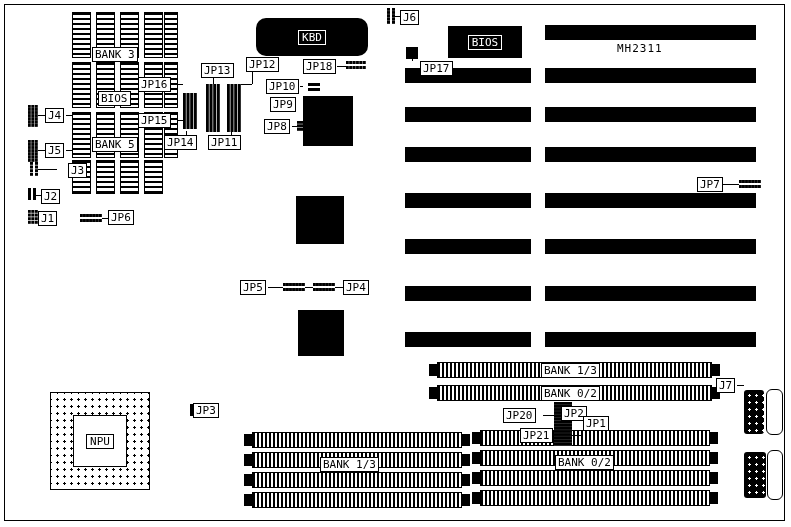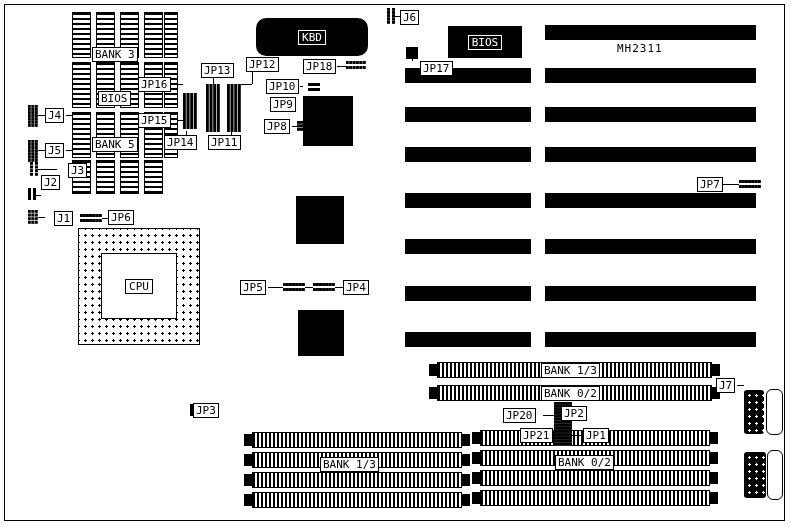--- a/index.html
+++ b/index.html
@@ -71,22 +71,22 @@
   <div class="lbl" style="left:92px;top:137px">BANK 5</div>
 
   <div class="pins" style="left:28px;top:105px;width:10px;height:22px"></div>
   <div class="pins" style="left:28px;top:140px;width:10px;height:22px"></div>
   <div class="pins" style="left:30px;top:162px;width:8px;height:14px"></div>
   <div class="pins" style="left:28px;top:188px;width:8px;height:12px"></div>
   <div class="pins" style="left:28px;top:210px;width:10px;height:14px"></div>
   <div class="lbl" style="left:45px;top:108px">J4</div>
   <div class="lbl" style="left:45px;top:143px">J5</div>
   <div class="lbl" style="left:68px;top:163px">J3</div>
-  <div class="lbl" style="left:41px;top:175px">J2</div>
-  <div class="lbl" style="left:54px;top:211px">J1</div>
+  <div class="lbl" style="left:41px;top:189px">J2</div>
+  <div class="lbl" style="left:38px;top:211px">J1</div>
   <div class="pins" style="left:80px;top:214px;width:22px;height:8px"></div>
   <div class="lbl" style="left:108px;top:210px">JP6</div>
 
   <div class="pins" style="left:183px;top:93px;width:14px;height:36px"></div>
   <div class="pins" style="left:206px;top:84px;width:14px;height:48px"></div>
   <div class="pins" style="left:227px;top:84px;width:14px;height:48px"></div>
   <div class="pins" style="left:346px;top:61px;width:20px;height:8px"></div>
   <div class="pins" style="left:308px;top:83px;width:12px;height:8px"></div>
   <div class="pins" style="left:297px;top:121px;width:6px;height:10px"></div>
 
@@ -135,46 +135,46 @@
 
   <div class="qfp" style="left:303px;top:96px;width:50px;height:50px"></div>
   <div class="qfp" style="left:296px;top:196px;width:48px;height:48px"></div>
   <div class="qfp" style="left:298px;top:310px;width:46px;height:46px"></div>
 
   <div class="lbl" style="left:240px;top:280px">JP5</div>
   <div class="pins" style="left:283px;top:283px;width:22px;height:8px"></div>
   <div class="pins" style="left:313px;top:283px;width:22px;height:8px"></div>
   <div class="lbl" style="left:343px;top:280px">JP4</div>
 
-  <div class="pga" style="left:78px;top:228px;width:122px;height:117px">
-    <div class="core" style="left:22px;top:24px;width:76px;height:66px">
-      <span class="boxlbl">CPU</span>
+
+  <div class="pga" style="left:50px;top:392px;width:100px;height:98px">
+    <div class="core" style="left:22px;top:22px;width:54px;height:52px">
+      <span class="boxlbl">NPU</span>
     </div>
   </div>
-
 
   <div class="pins" style="left:190px;top:404px;width:12px;height:12px"></div>
   <div class="lbl" style="left:193px;top:403px">JP3</div>
 
   <div class="simm" style="left:437px;top:362px;width:275px"></div>
   <div class="simm" style="left:437px;top:385px;width:275px"></div>
   <div class="lbl" style="left:541px;top:363px">BANK 1/3</div>
   <div class="lbl" style="left:541px;top:386px">BANK 0/2</div>
 
   <div class="lbl" style="left:716px;top:378px">J7</div>
   <div class="conn-dots" style="left:744px;top:390px;width:20px;height:44px"></div>
   <div class="conn-outline" style="left:766px;top:389px;width:17px;height:46px"></div>
   <div class="conn-dots" style="left:744px;top:452px;width:22px;height:46px"></div>
   <div class="conn-outline" style="left:767px;top:450px;width:16px;height:50px"></div>
 
   <div class="lbl" style="left:503px;top:408px">JP20</div>
   <div class="lbl" style="left:561px;top:406px">JP2</div>
   <div class="pins" style="left:554px;top:402px;width:18px;height:44px"></div>
   <div class="lbl" style="left:520px;top:428px">JP21</div>
-  <div class="lbl" style="left:583px;top:428px">JP1</div>
+  <div class="lbl" style="left:583px;top:416px">JP1</div>
 
   <div class="simm" style="left:252px;top:432px;width:210px"></div>
   <div class="simm" style="left:252px;top:452px;width:210px"></div>
   <div class="simm" style="left:252px;top:472px;width:210px"></div>
   <div class="simm" style="left:252px;top:492px;width:210px"></div>
   <div class="lbl" style="left:320px;top:457px">BANK 1/3</div>
 
   <div class="simm" style="left:480px;top:430px;width:230px"></div>
   <div class="simm" style="left:480px;top:450px;width:230px"></div>
   <div class="simm" style="left:480px;top:470px;width:230px"></div>

